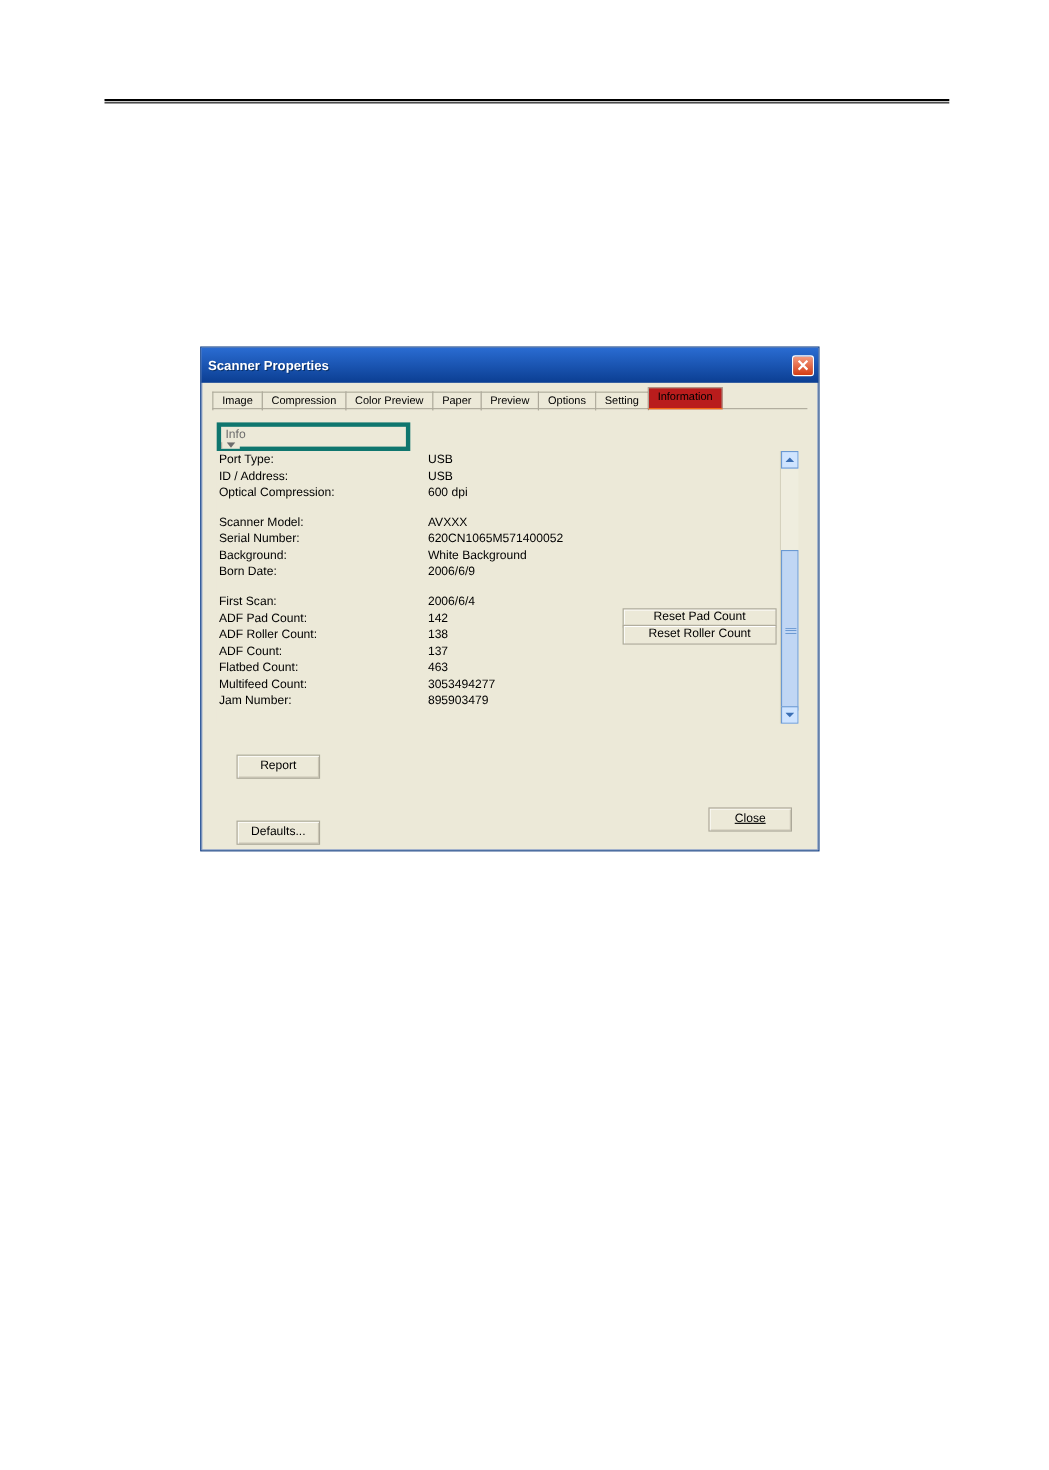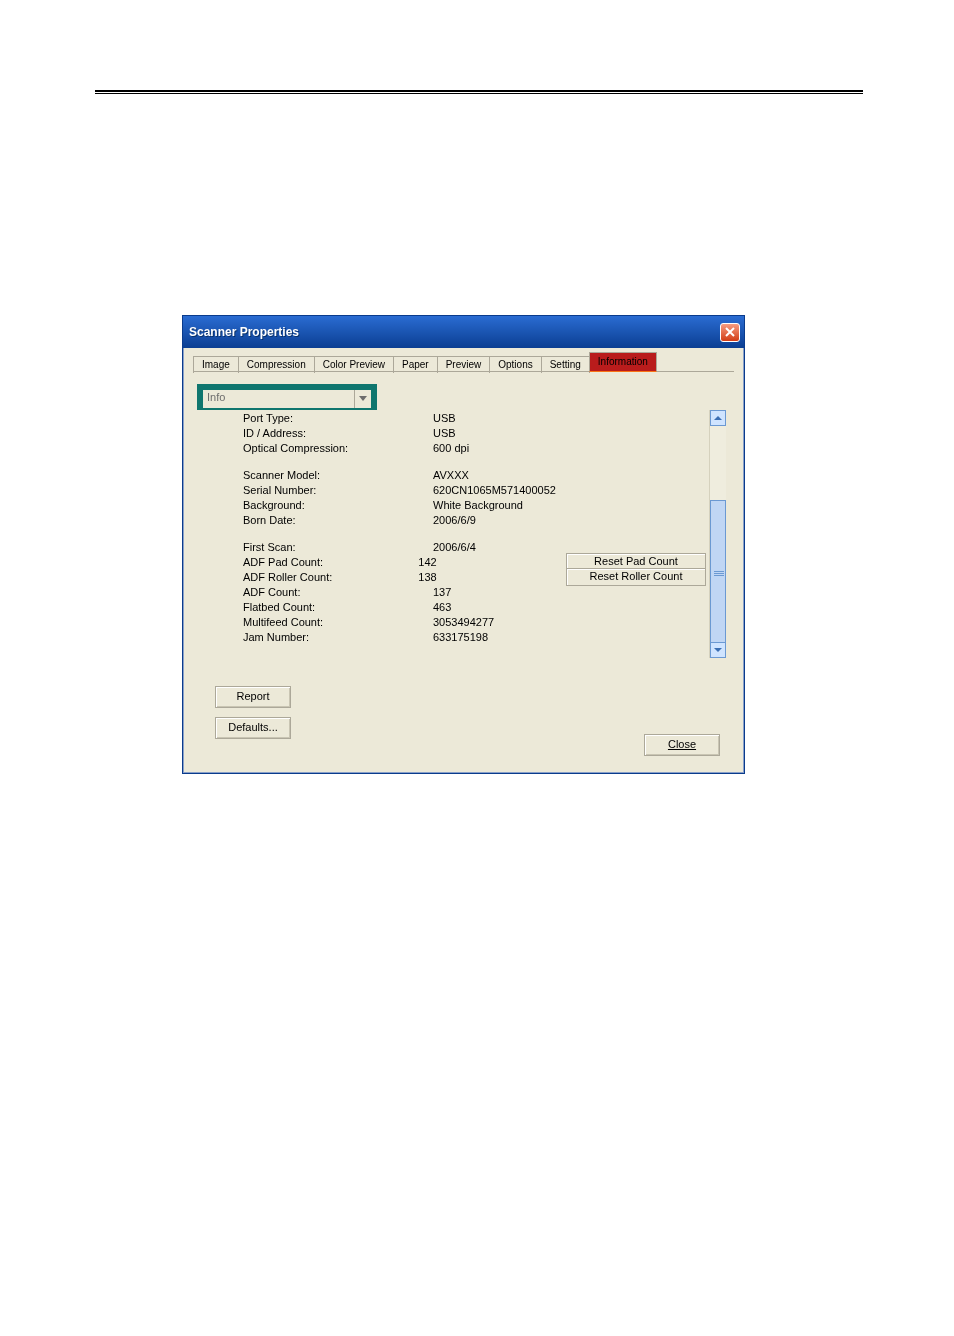--- a/index.html
+++ b/index.html
@@ -28,33 +28,33 @@
   .tab {
     border:1px solid #aca899; border-bottom:none; background:#ece9d8;
     padding:2px 8px 3px 8px; margin-right:-1px; font-size:10px; color:#000;
     position:relative; top:1px; cursor:pointer;
   }
   .tab.sel { background:#b91c1c; border-bottom:1px solid #f97316; top:0; padding-top:3px; padding-bottom:4px; z-index:2; }
   .tabline { position:absolute; left:10px; right:10px; top:55px; height:1px; background:#aca899; }
 
   .infoSelect {
     position:absolute; left:14px; top:68px; width:168px; height:18px;
-    border:6px solid #0f766e; background:#ece9d8; display:flex;
+    border:4px solid #0f766e; background:#ece9d8; display:flex;flex-direction:column;
   }
   .infoSelect .selLabel { flex:1 1 auto; color:#6d6d6d; padding:1px 4px; }
   .infoSelect .selBtn {
     width:16px; border-left:1px solid #aca899; background:#ece9d8;
     display:flex; align-items:center; justify-content:center;
   }
 
   .listarea {
     position:absolute; left:14px; top:94px; right:18px; height:248px;
     background:#ece9d8; overflow:hidden;
   }
-  .list-inner { position:absolute; left:0; top:0; right:18px; bottom:0;margin-left:44px; }
+  .list-inner { position:absolute; left:0; top:0; right:18px; bottom:0; }
   .row { display:flex; height:15px; align-items:center; }
   .row.blank { height:12px; }
   .cell-l { width:190px; padding-left:2px; }
   .cell-v { width:160px; }
   .cell-b { flex:1 1 auto; display:flex; justify-content:flex-end; padding-right:2px; }
   .miniBtn {
     min-width:138px; height:16px; border:1px solid #aca899; background:#ece9d8;
     font-size:11px; text-align:center; line-height:14px; cursor:pointer;
     box-shadow:inset 1px 1px 0 #fff;
   }
@@ -78,21 +78,21 @@
     position:absolute; left:3px; width:10px; height:6px;
     background:repeating-linear-gradient(to bottom,#6b99d2 0 1px,#c0d6f4 1px 2px);
   }
 
   .bigBtn {
     position:absolute; width:74px; height:20px; border:1px solid #aca899;
     background:#ece9d8; text-align:center; line-height:18px; font-size:11px;
     box-shadow:inset 1px 1px 0 #fff, inset -1px -1px 0 #c9c5b3; cursor:pointer;
   }
   .reportBtn  { left:32px; top:358px;margin-top:12px; }
-  .defaultsBtn{ left:32px; bottom:34px; }
+  .defaultsBtn{ left:32px; bottom:5px; }
   .closeBtn2  { right:24px; bottom:17px;text-decoration:underline; }
 
 </style>
 </head>
 <body>
 <div class="page">
 
 <div class="hdrline"></div>
 <div class="hdrline2"></div>
 
@@ -198,21 +198,21 @@
         <div class="cell-v">463</div>
         <div class="cell-b"></div>
       </div>
       <div class="row">
         <div class="cell-l">Multifeed Count:</div>
         <div class="cell-v">3053494277</div>
         <div class="cell-b"></div>
       </div>
       <div class="row">
         <div class="cell-l">Jam Number:</div>
-        <div class="cell-v">633175198</div>
+        <div class="cell-v">895903479</div>
         <div class="cell-b"></div>
       </div>
 
     </div>
 
     <div class="scrollbar">
       <div class="scrollbtn scroll-up">
         <svg width="8" height="6" viewBox="0 0 8 6">
           <path d="M4 1 L8 5 L0 5 Z" fill="#3b6fb4"></path>
         </svg>

